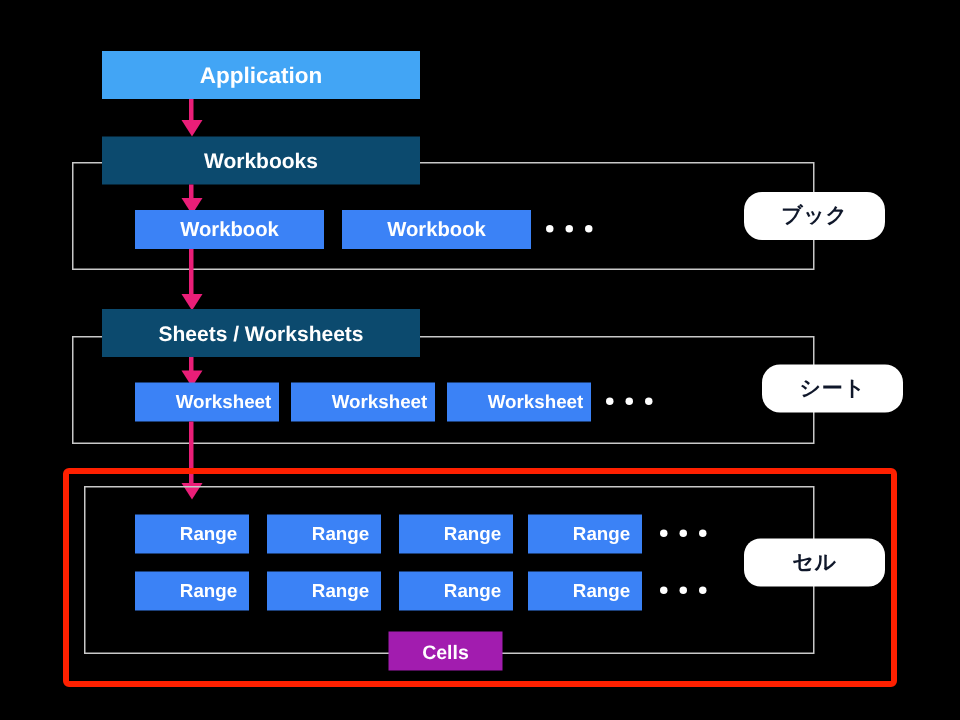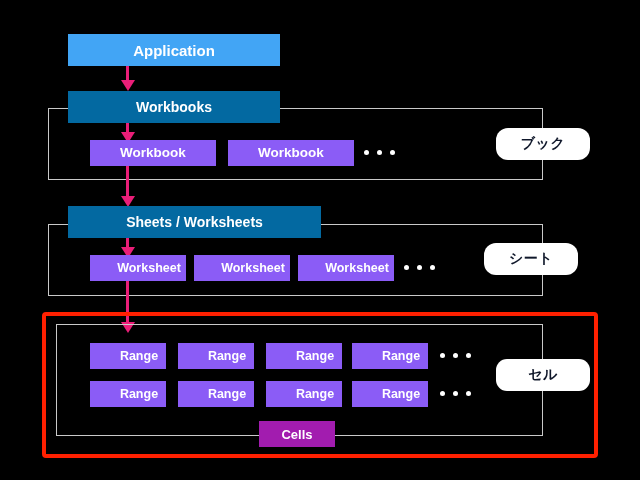--- a/index.html
+++ b/index.html
@@ -26,26 +26,26 @@
     white-space: nowrap;
     box-sizing: border-box;
     line-height: 1;
   }
   .box-app {
     background: #42a5f5;
     font-size: 15px;
     font-weight: 700;
   }
   .box-green {
-    background: #0369a1;
+    background: #0c4a6e;
     font-size: 14px;
     font-weight: 700;
   }
   .box-blue {
-    background: #8b5cf6;
+    background: #3b82f6;
     font-size: 13.5px;
     font-weight: 700;
   }
   .box-blue.small {
     font-size: 12.5px;
     padding-left: 22px;
   }
   .box-red {
     background: #a21caf;
     font-size: 13px;
@@ -142,38 +142,38 @@
     <span></span>
   </div>
 
   <div class="pill" style="left:496px; top:128px; width:94px; height:32px;">ブック</div>
 
   <div class="arrow-line" style="left:126px; top:166px; height:35px;"></div>
   <div class="arrow-head" style="left:120.5px; top:196px;"></div>
 
   <div class="container-frame" style="left:48px; top:224px; width:495px; height:72px;"></div>
 
-  <div class="box box-green" style="left:68px; top:206px; width:253px; height:32px;">Sheets / Worksheets</div>
+  <div class="box box-green" style="left:68px; top:206px; width:212px; height:32px;">Sheets / Worksheets</div>
 
   <div class="arrow-line" style="left:126px; top:238px; height:12px;"></div>
   <div class="arrow-head" style="left:120.5px; top:247px;"></div>
 
   <div class="box box-blue small" style="left:90px; top:255px; width:96px; height:26px;">Worksheet</div>
 
   <div class="box box-blue small" style="left:194px; top:255px; width:96px; height:26px;">Worksheet</div>
 
   <div class="box box-blue small" style="left:298px; top:255px; width:96px; height:26px;">Worksheet</div>
 
   <div class="dots" style="left:404px; top:265px;">
     <span></span>
     <span></span>
     <span></span>
   </div>
 
-  <div class="pill" style="left:484px; top:243px; width:94px; height:32px;">シート</div>
+  <div class="pill" style="left:508px; top:243px; width:94px; height:32px;">シート</div>
 
   <div class="arrow-line" style="left:126px; top:281px; height:46px;"></div>
   <div class="arrow-head" style="left:120.5px; top:322px;"></div>
 
   <div class="red-frame" style="left:42px; top:312px; width:556px; height:146px;"></div>
 
   <div class="container-frame" style="left:56px; top:324px; width:487px; height:112px;"></div>
 
   <div class="box box-blue small" style="left:90px; top:343px; width:76px; height:26px;">Range</div>
   <div class="box box-blue small" style="left:178px; top:343px; width:76px; height:26px;">Range</div>

